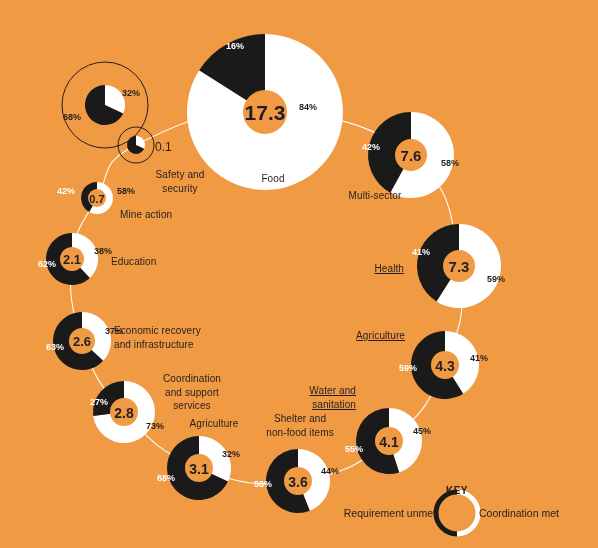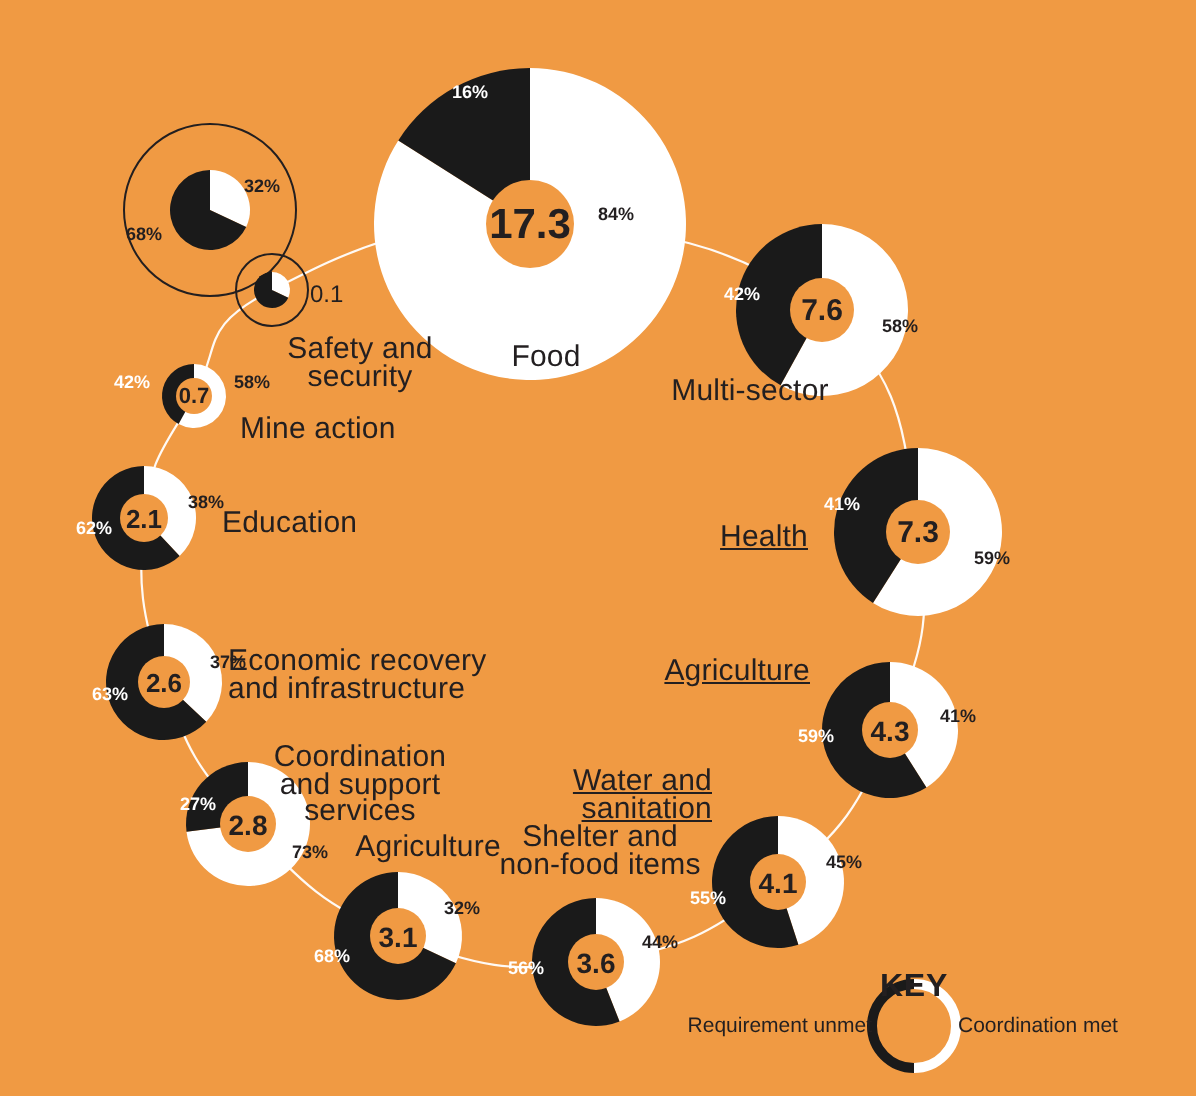--- a/index.html
+++ b/index.html
@@ -25,36 +25,36 @@
     position: absolute;
     left: 0;
     top: 0;
     width: 598px;
     height: 548px;
     display: block;
   }
   .sector-label {
     position: absolute;
     color: #231f20;
-    font-size: 15px;
+    font-size: 10px;
     line-height: 13.5px;
     letter-spacing: 0.1px;
     white-space: pre-line;
     pointer-events: none;
   }
   .lbl-center { text-align: center; transform: translateX(-50%); }
   .lbl-left   { text-align: left; }
   .lbl-right  { text-align: right; transform: translateX(-100%); text-decoration: underline; }
 
   .key-title {
     position: absolute;
     left: 457px;
     top: 485px;
     transform: translateX(-50%);
-    font-size: 16px;
+    font-size: 10px;
     font-weight: bold;
     color: #231f20;
     letter-spacing: 0.4px;
   }
   .key-left {
     position: absolute;
     left: 436px;
     top: 513px;
     transform: translate(-100%, -50%);
     font-size: 10.5px;
@@ -204,21 +204,21 @@
   <div id="labels">
       <div class="sector-label lbl-center" style="left: 265px; top: 172px; padding-left: 16px;">Food</div>
       <div class="sector-label lbl-center" style="left: 375px; top: 189px;">Multi-sector</div>
       <div class="sector-label lbl-right" style="left: 404px; top: 262px;">Health</div>
       <div class="sector-label lbl-right" style="left: 405px; top: 329px; text-align: center;">Agriculture</div>
       <div class="sector-label lbl-right" style="left: 356px; top: 384px;">Water and
 sanitation</div>
       <div class="sector-label lbl-center" style="left: 300px; top: 412px;">Shelter and
 non-food items</div>
       <div class="sector-label lbl-center" style="left: 214px; top: 417px;">Agriculture</div>
-      <div class="sector-label lbl-center" style="left: 180px; top: 372px;">Coordination
+      <div class="sector-label lbl-center" style="left: 192px; top: 372px;">Coordination
 and support
 services</div>
       <div class="sector-label lbl-left" style="left: 114px; top: 324px;">Economic recovery
 and infrastructure</div>
       <div class="sector-label lbl-left" style="left: 111px; top: 255px;">Education</div>
       <div class="sector-label lbl-left" style="left: 120px; top: 208px;">Mine action</div>
       <div class="sector-label lbl-center" style="left: 180px; top: 168px;">Safety and
 security</div>
     </div>
 

